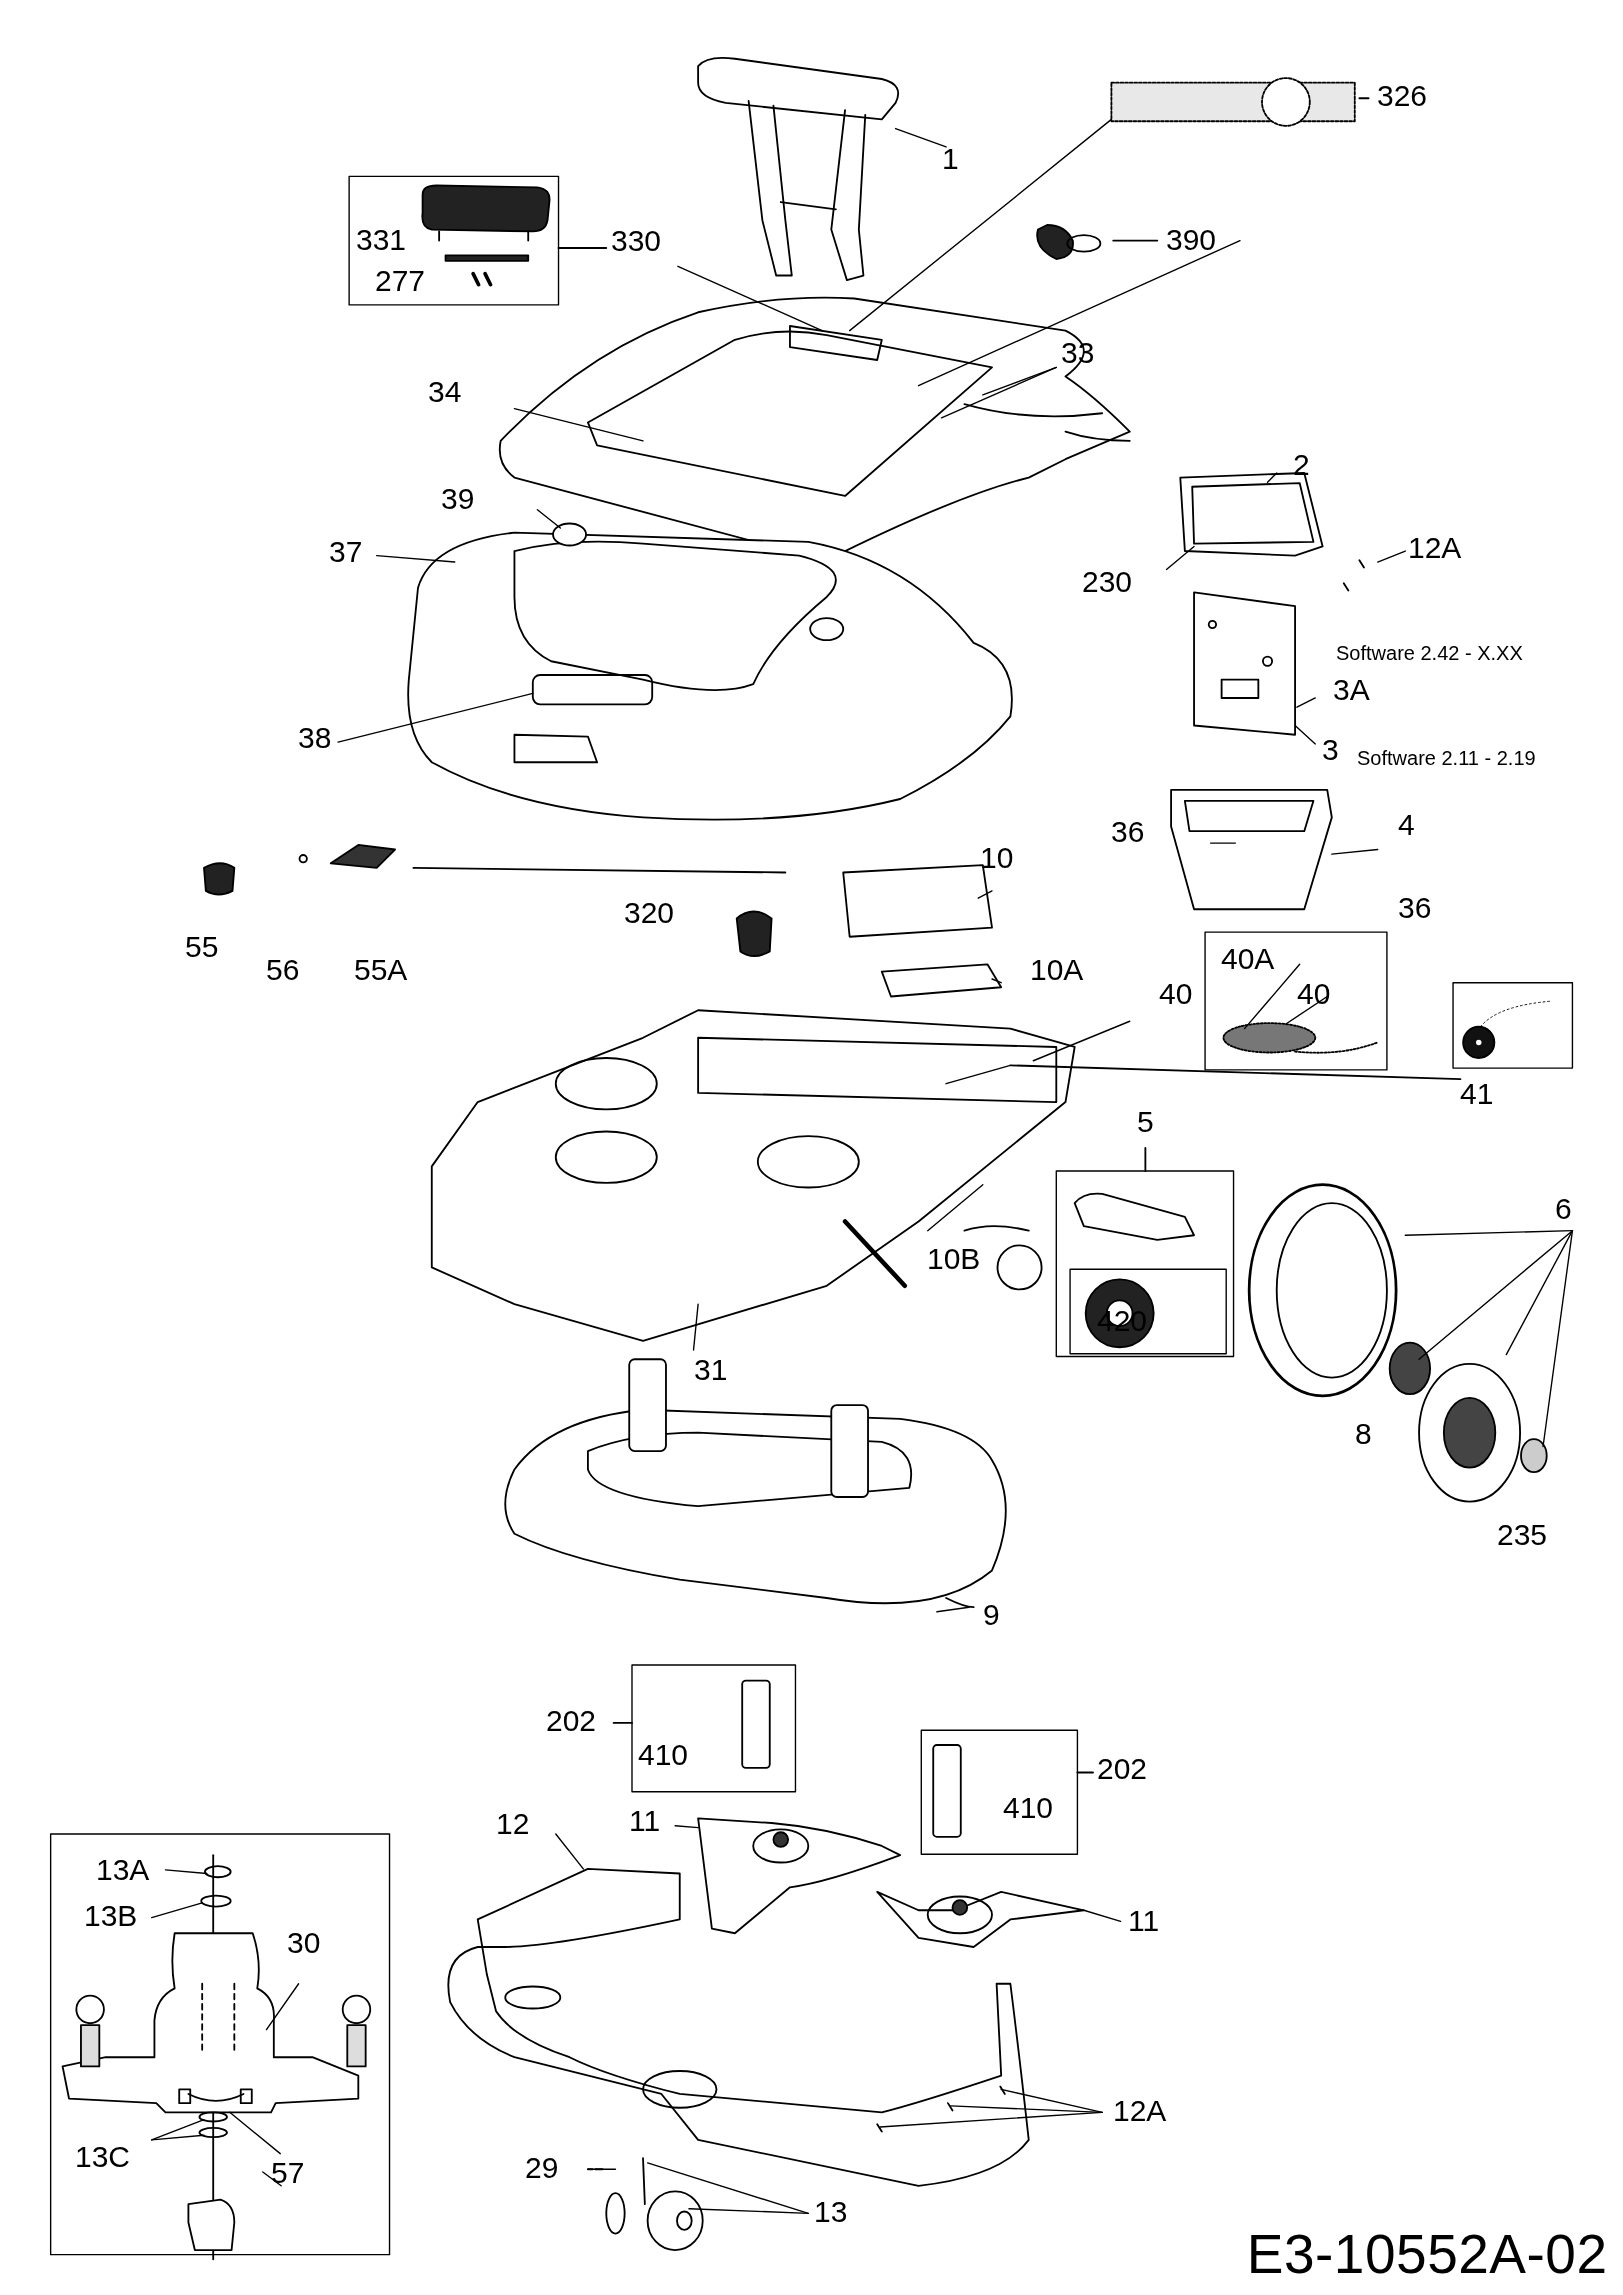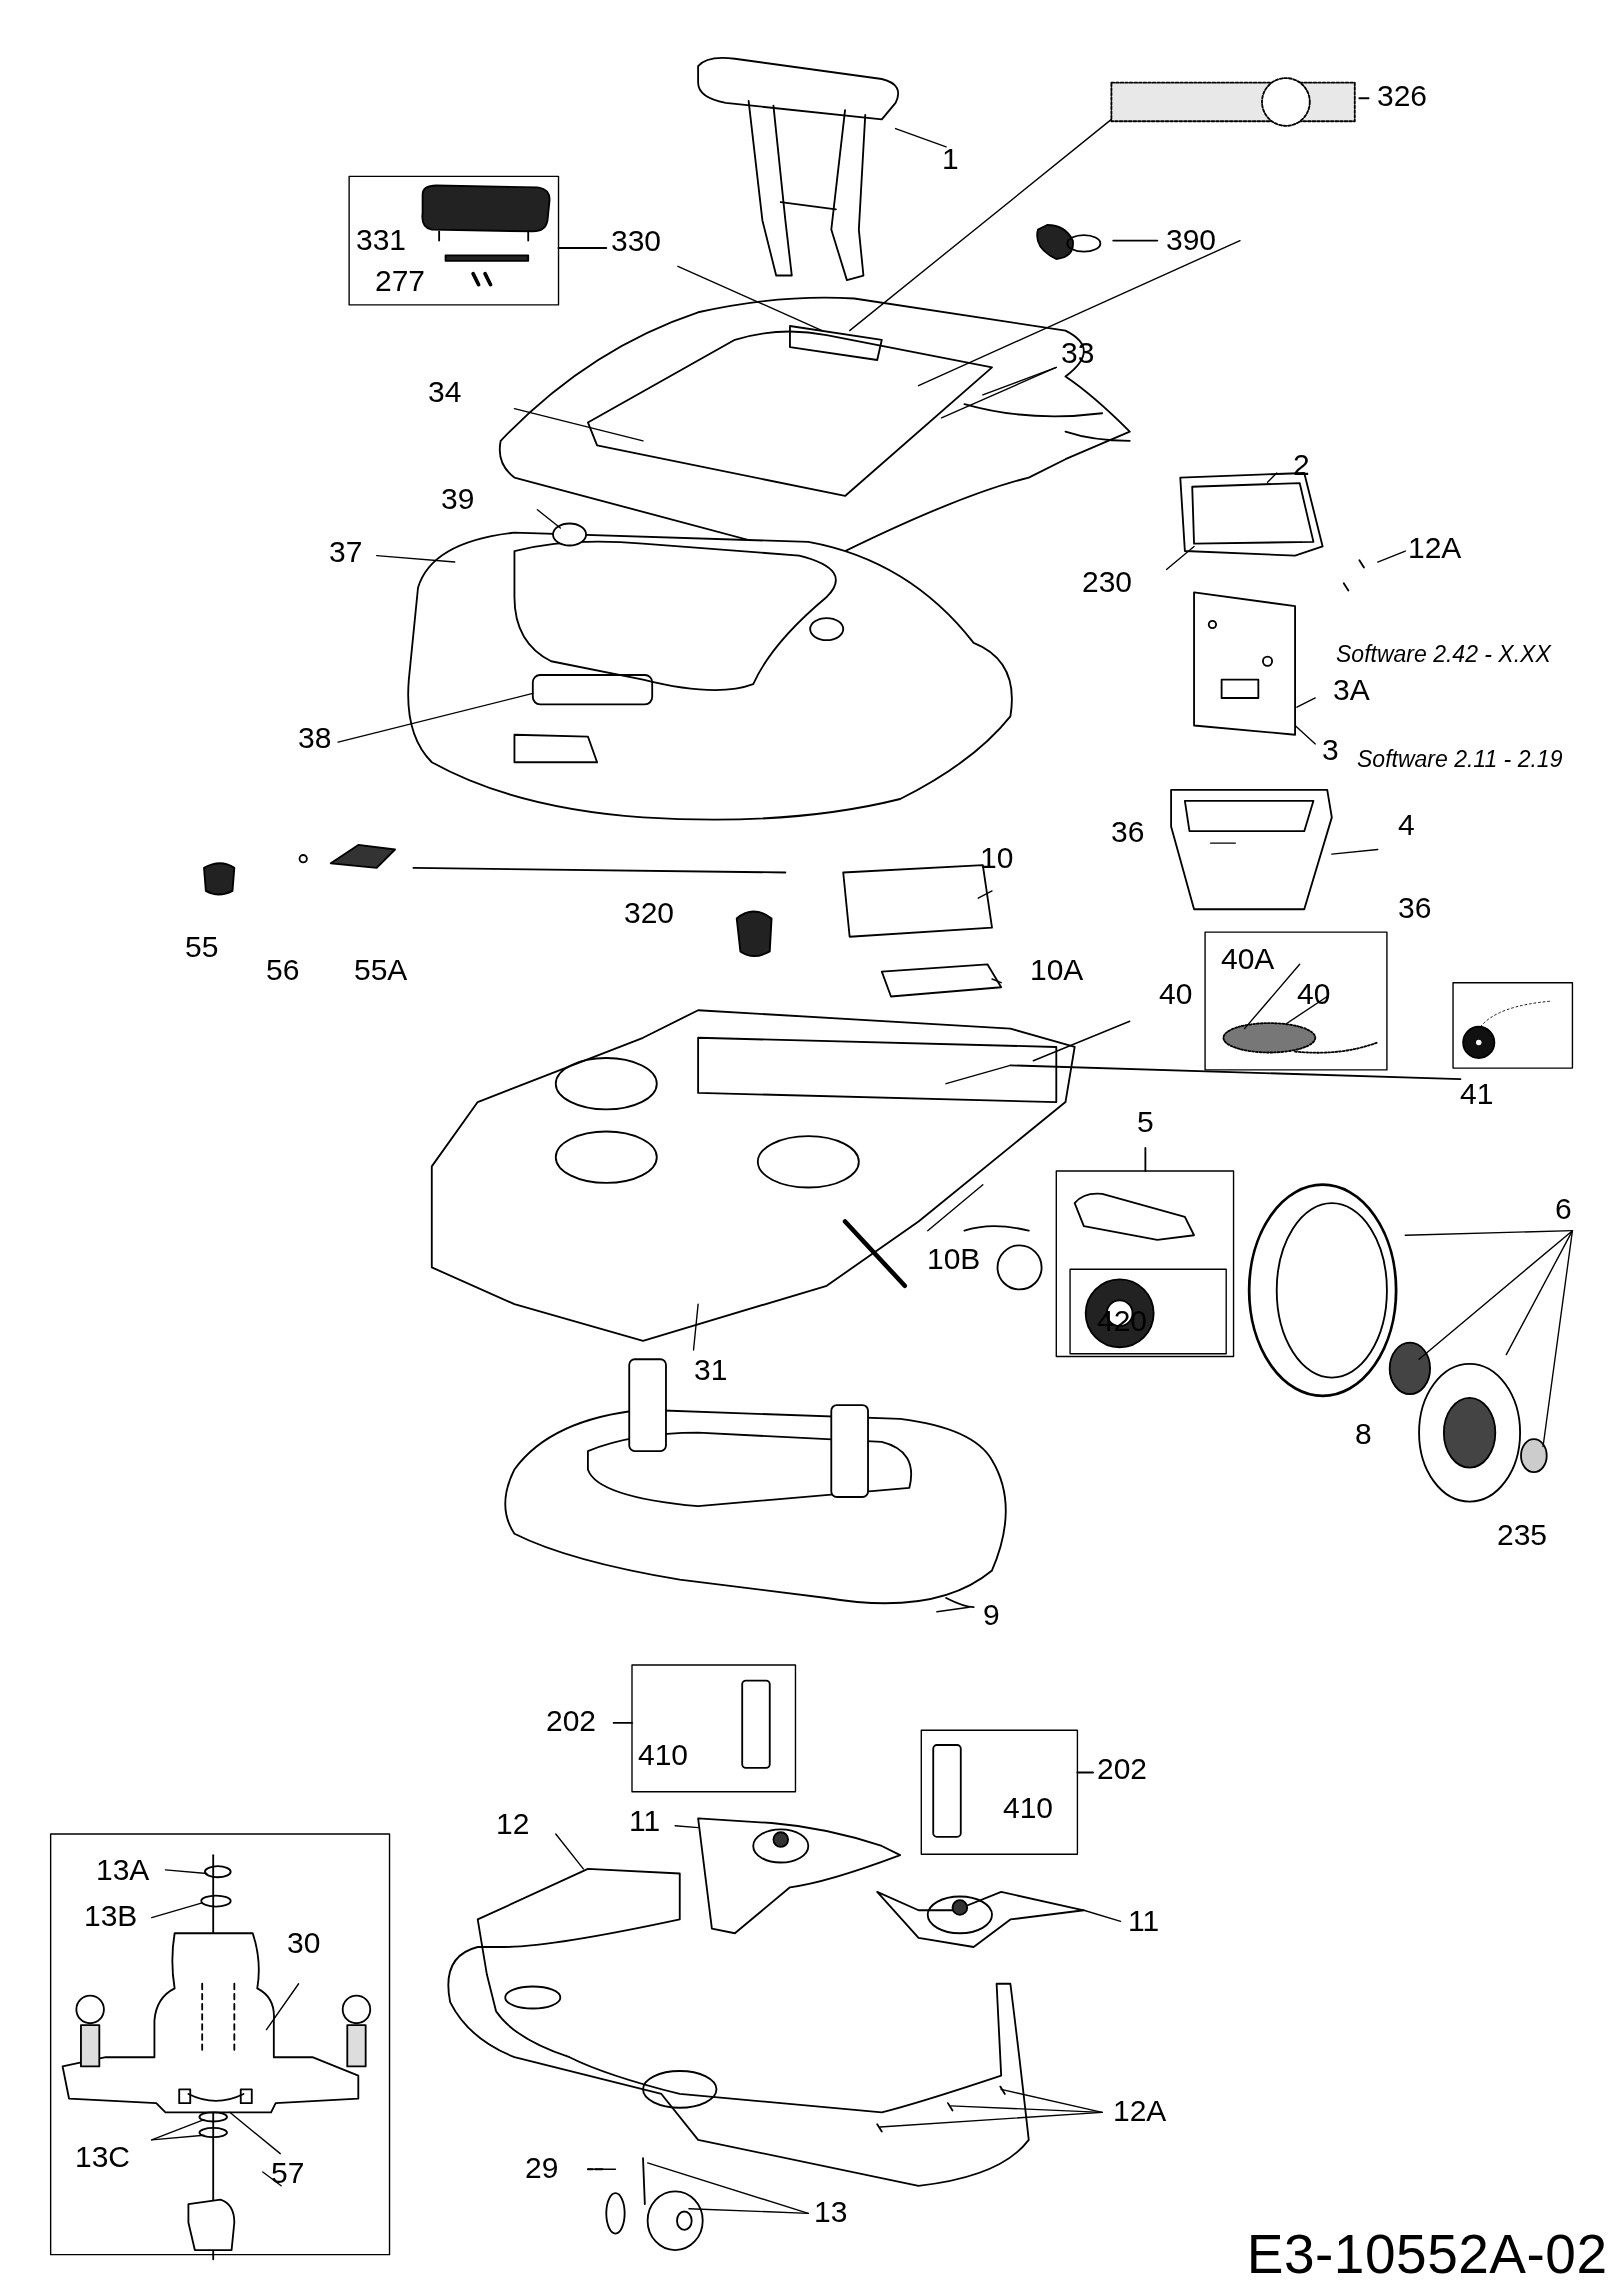--- a/index.html
+++ b/index.html
@@ -1,20 +1,20 @@
 <!DOCTYPE html>
 <html style="font-size:14.7px"><head>
 <meta charset="utf-8">
 <style>
   html, body { margin:0; padding:0; background:#ffffff; }
   body { width:1624px; height:2296px; position:relative; overflow:hidden;
          font-family:"Liberation Sans", sans-serif; color:#000; }
   #diagram { position:absolute; left:0; top:0; width:1624px; height:2296px; }
   .lbl { position:absolute; font-size:30px; line-height:1; color:#000; white-space:nowrap; }
-  .sw  { position:absolute; font-size:23px; line-height:1; color:#000; white-space:nowrap;font-style:italic; }
+  .sw  { position:absolute; font-size:20px; line-height:1; color:#000; white-space:nowrap; }
   .code { position:absolute; right:16.5px; top:2227px; font-size:55px; line-height:1; letter-spacing:0.5px; }
 </style>
 </head>
 <body>
 
 <svg id="diagram" viewBox="0 0 1768 2500" xmlns="http://www.w3.org/2000/svg">
   <g fill="none" stroke="#000" stroke-width="2" stroke-linejoin="round" stroke-linecap="round">
 
     <g>
       <path d="M760,72 Q770,60 800,64 L960,86 Q985,92 975,112 L960,130 L790,112 Q760,106 760,90 Z" fill="#fff"></path>

